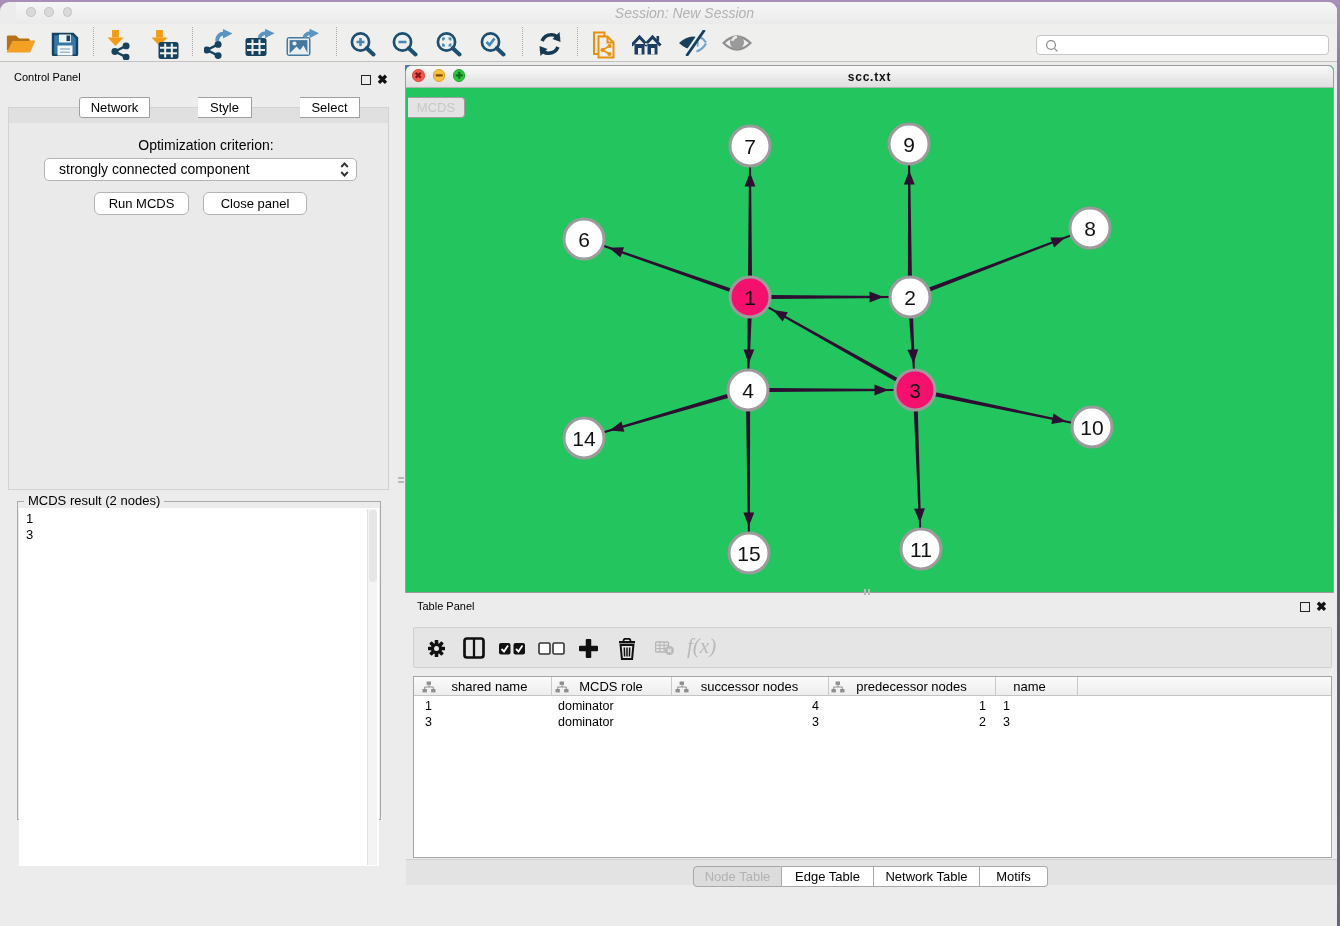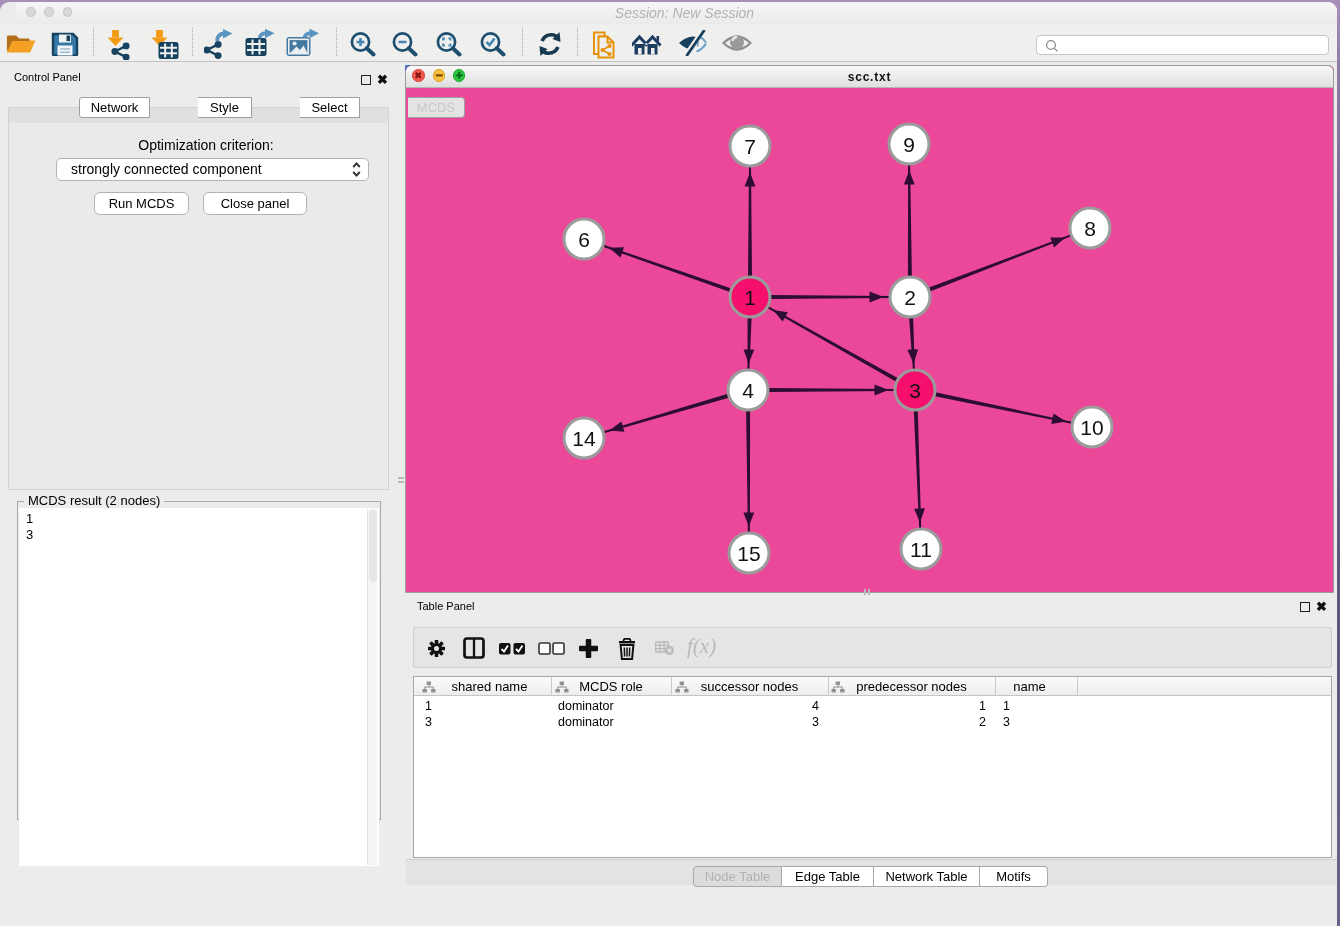--- a/index.html
+++ b/index.html
@@ -18,25 +18,25 @@
 #search{position:absolute;left:1036px;top:11px;width:293px;height:20px;background:#fff;border:1px solid #c6c6c6;border-radius:4px;}
 
 #cpanel{position:absolute;left:0;top:60px;width:396px;height:829px;}
 .ptitle{font-size:11px;color:#000;}
 .wicon{position:absolute;width:10px;height:10px;border:1.5px solid #222;}
 .xicon{position:absolute;font-size:13px;font-weight:bold;color:#111;line-height:12px;}
 #cptabs{position:absolute;top:35px;left:79px;height:21px;display:flex;font-size:13px;z-index:3;gap:48px;}
 .tab{border:1px solid #9f9f9f;border-left:none;background:#fff;color:#000;display:flex;align-items:center;justify-content:center;}
 #innerpanel{position:absolute;left:8px;top:45px;width:381px;height:383px;background:#eaeaea;border:1px solid #d2d2d2;}
 .btn{position:absolute;background:#fff;border:1px solid #b4b4b4;border-radius:6px;font-size:13px;display:flex;align-items:center;justify-content:center;color:#000;}
-#combo{position:absolute;left:44px;top:96px;width:313px;height:23px;background:#fff;border:1px solid #b4b4b4;border-radius:5px;font-size:14px;line-height:21px;padding-left:14px;color:#000;margin-left:12px;}
+#combo{position:absolute;left:44px;top:96px;width:313px;height:23px;background:#fff;border:1px solid #b4b4b4;border-radius:5px;font-size:14px;line-height:21px;padding-left:14px;color:#000;}
 #mcdsgroup{position:absolute;left:17px;top:439px;width:364px;height:319px;border:1px solid #a9a9a9;}
 #mcdslist{position:absolute;left:1px;top:6px;width:360px;height:358px;background:#fff;font-size:13px;line-height:16px;padding:3px 0 0 7px;color:#000;}
 
-#netwin{position:absolute;left:405px;top:63px;width:929px;height:528px;background:#ec4899;border:1px solid #9b9b9b;border-radius:5px 5px 0 0;}
+#netwin{position:absolute;left:405px;top:63px;width:929px;height:528px;background:#22c55e;border:1px solid #9b9b9b;border-radius:5px 5px 0 0;}
 #nettitle{position:absolute;left:0;top:0;width:100%;height:22px;background:linear-gradient(#f9f9f9,#dfdfdf);border-bottom:1px solid #b5b5b5;border-radius:5px 5px 0 0;}
 .traffic{position:absolute;top:3.4px;width:12.5px;height:12.5px;border-radius:50%;font-size:10px;font-weight:bold;text-align:center;line-height:11.5px;}
 #netname{position:absolute;top:3.5px;left:0;width:100%;text-align:center;font-size:12px;font-weight:bold;letter-spacing:.8px;color:#111;}
 
 #tpanel{position:absolute;left:406px;top:591px;width:931px;height:298px;}
 #ttoolbar{position:absolute;left:7px;top:34px;width:919px;height:41px;background:#e5e5e5;border:1px solid #d0d0d0;border-radius:2px;}
 #ttable{position:absolute;left:7px;top:83px;width:919px;height:182px;background:#fff;border:1px solid #a6a6a6;}
 #thead{position:absolute;left:0;top:0;width:100%;height:19px;background:linear-gradient(#fbfbfb,#ededed);border-bottom:1px solid #c4c4c4;font-size:13px;color:#000;}
 .hsep{position:absolute;top:0;height:19px;width:1px;background:#c9c9c9;}
 .hlabel{position:absolute;top:2px;text-align:center;}

